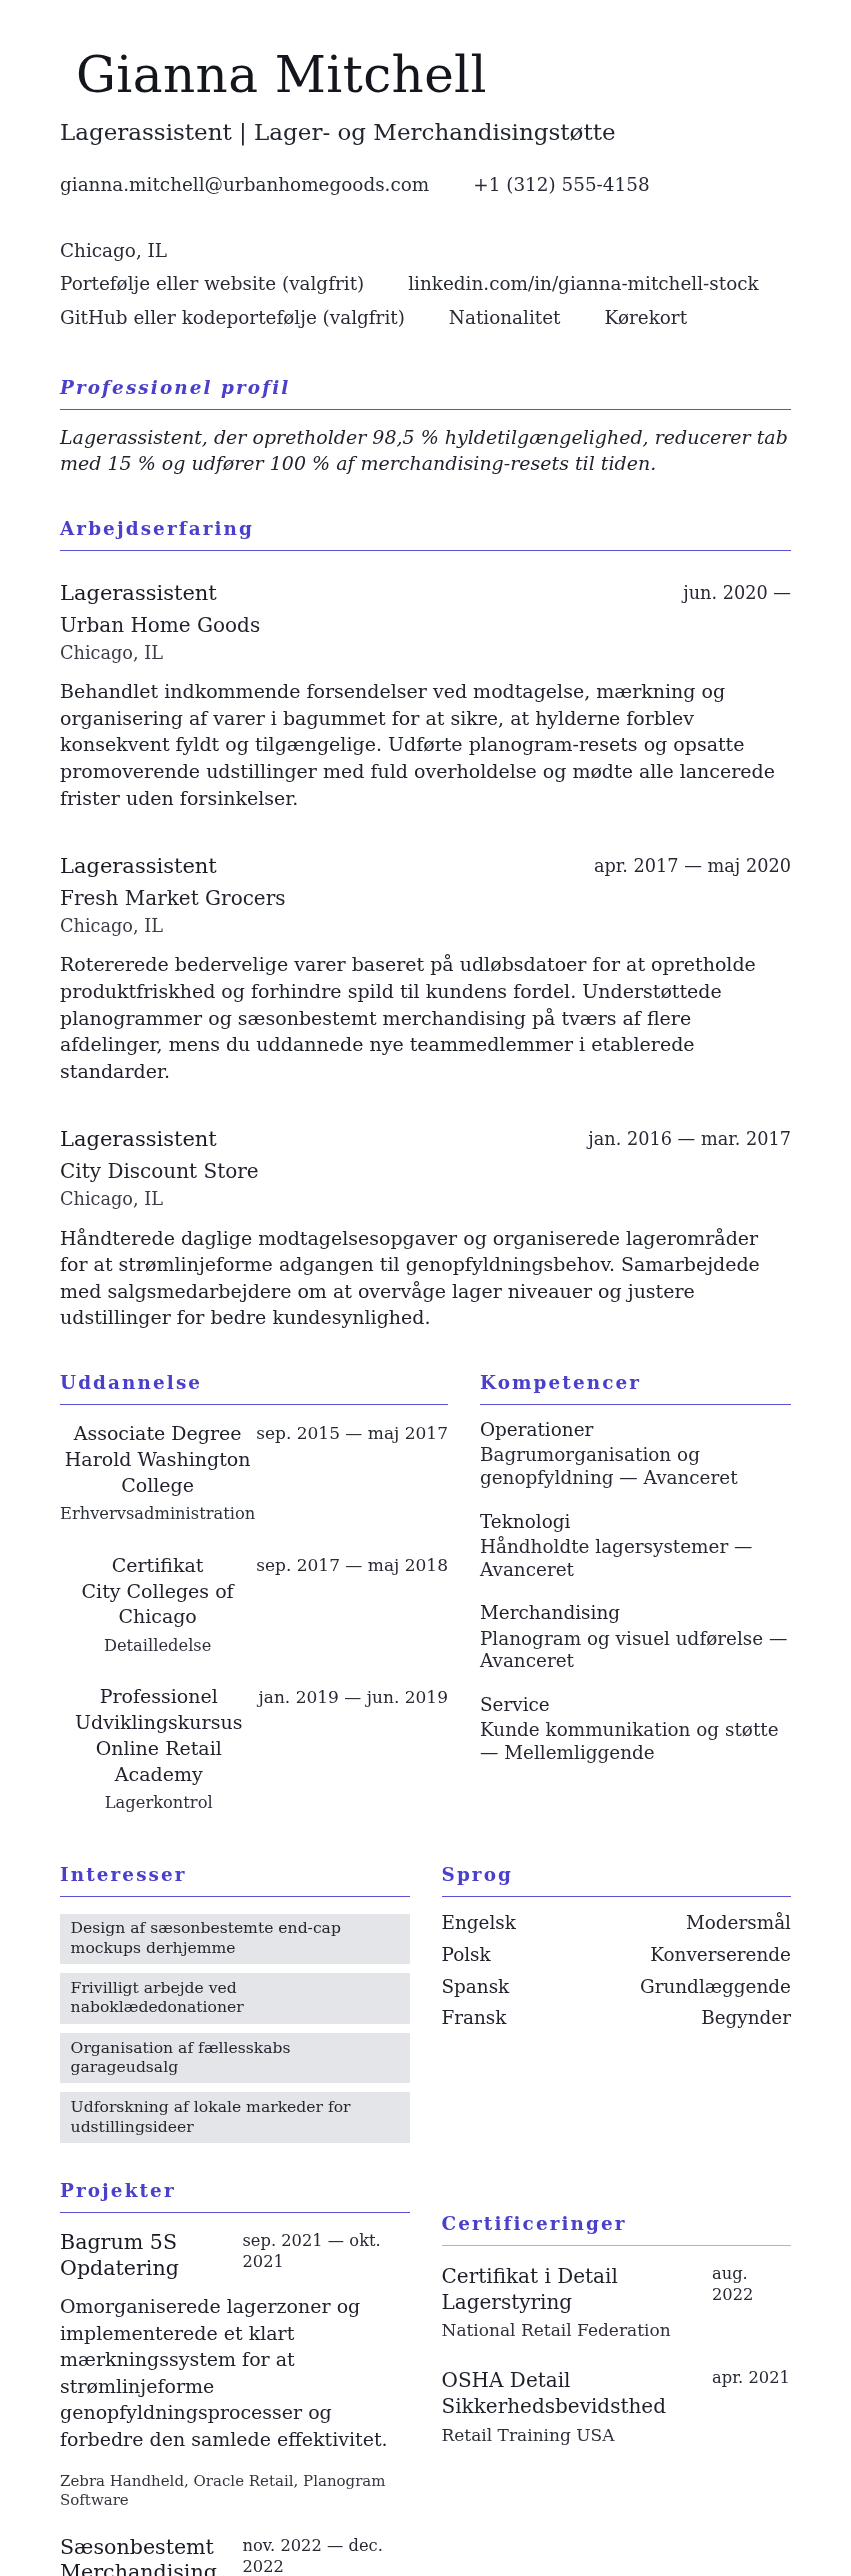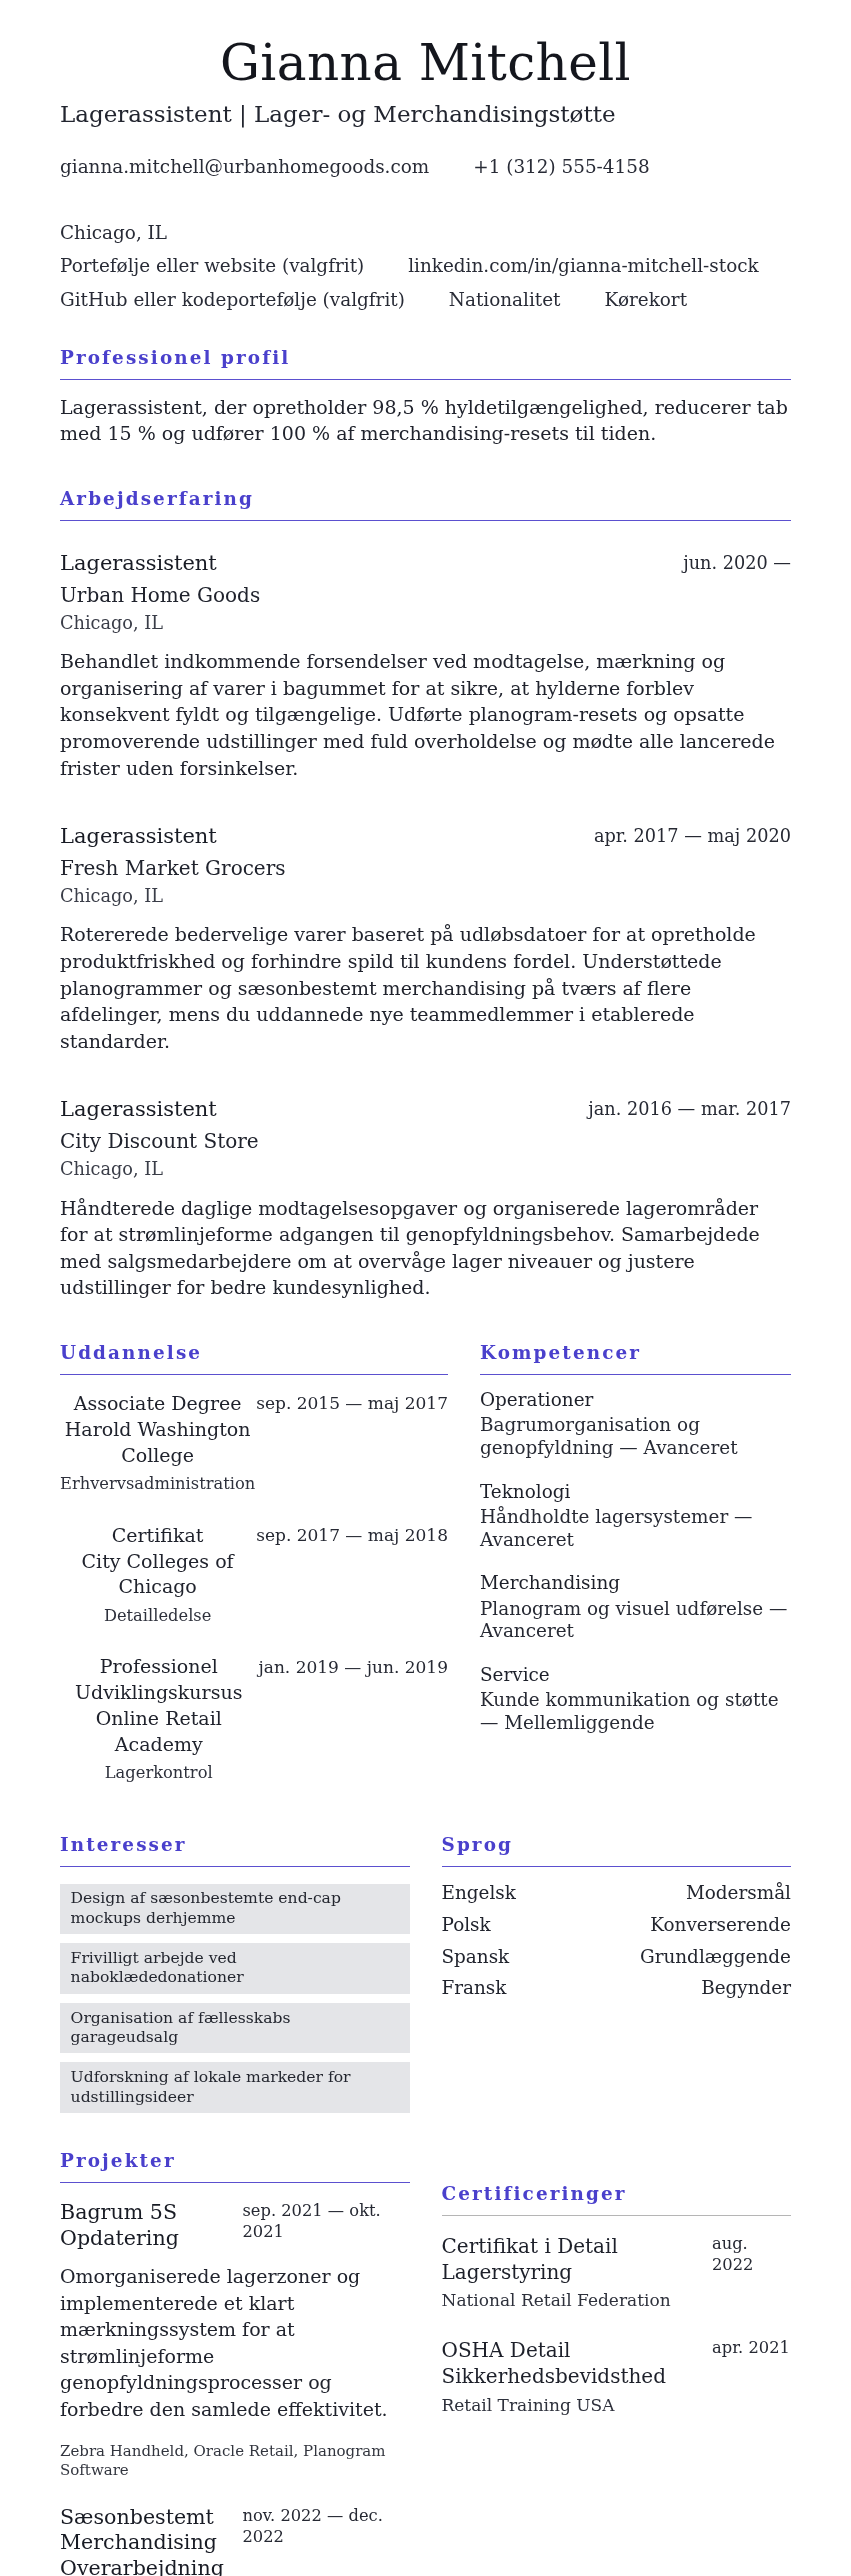--- a/index.html
+++ b/index.html
@@ -4,32 +4,32 @@
 <style>
   html, body { margin:0; padding:0; background:#ffffff; }
   body { width:851px; min-height:2576px; box-sizing:border-box; }
   .page {
     width:851px; min-height:2576px; box-sizing:border-box;
     padding:33px 60px 43px 60px;
     font-family:"DejaVu Serif", "Liberation Serif", serif;
     color:#20232d; background:#ffffff;
   }
   
-  .name { font-size:50px; line-height:1.06; font-weight:400; color:#14161d; margin:4px; letter-spacing:0.4px;text-align:center; }
+  .name { font-size:50px; line-height:1.06; font-weight:400; color:#14161d; margin:16px; letter-spacing:0.4px; }
   .subtitle { font-size:23px; line-height:1.25; color:#22252f; margin-top:10px; }
   .contacts { margin-top:27px; font-size:18.4px; color:#282b36; }
   .contact-row { display:flex; flex-wrap:wrap; column-gap:31px; row-gap:4.3px; margin-top:11.3px; line-height:1.2;gap:44px; }
   
   .section-heading {
     font-size:18.4px; font-weight:bold; letter-spacing:2.1px;
     color:#4a40cc; margin:0; line-height:1.2;
   }
   .rule { border:none; border-bottom:1.4px solid #5b50cf; margin:10px 0 0 0; height:0; }
   .rule.gray { border-bottom:0.7px solid #b5b5b5; }
-  .section-profile { margin-top:36px; }
+  .section-profile { margin-top:48px;font-style:italic; }
   .body-text { font-size:19px; line-height:1.4; margin:14px 0 0 0; color:#20232d; }
   .section-experience { margin-top:41px; }
   
   .job { margin-top:43px; }
   .job.first { margin-top:30px; }
   .job-header { display:flex; justify-content:space-between; align-items:flex-start; }
   .job-title { font-size:21px; line-height:1.2; color:#181b24; }
   .job-company { font-size:20px; line-height:1.2; margin-top:6.4px; color:#20232d; }
   .job-location { font-size:17.7px; line-height:1.2; margin-top:6.4px; color:#3a3d48; }
   .job-dates { font-size:17.7px; color:#262933; white-space:nowrap; padding-top:2.1px; }

